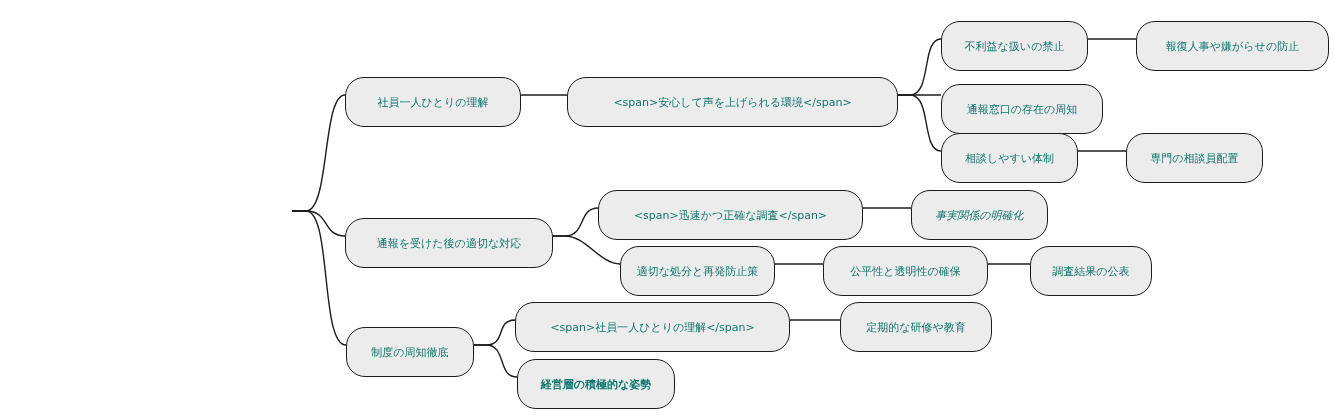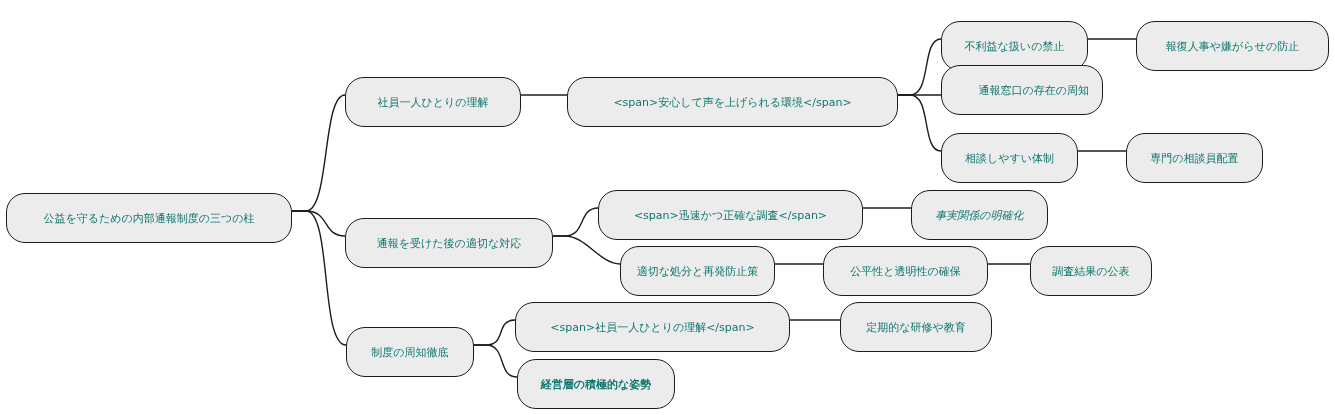--- a/index.html
+++ b/index.html
@@ -77,41 +77,38 @@
 
       <path d="M988,264 L1030,264"></path>
 
       <path d="M474,345 L486,345 C507,345 495,320 515,320 L515,320"></path>
       <path d="M474,345 L486,345 C507,345 497,377 517,377 L517,377"></path>
 
       <path d="M790,320 L840,320"></path>
     </g>
   </svg>
 
-  <div class="node" style="left:6px; top:193px; width:286px;">
-    <span class="node-label">公益を守るための内部通報制度の三つの柱</span>
-  </div>
 
   <div class="node" style="left:345px; top:77px; width:176px;">
     <span class="node-label">社員一人ひとりの理解</span>
   </div>
 
   <div class="node" style="left:567px; top:77px; width:331px;">
     <span class="node-label">&lt;span&gt;安心して声を上げられる環境&lt;/span&gt;</span>
   </div>
 
   <div class="node" style="left:941px; top:21px; width:147px;">
     <span class="node-label">不利益な扱いの禁止</span>
   </div>
 
   <div class="node" style="left:1136px; top:21px; width:193px;">
     <span class="node-label">報復人事や嫌がらせの防止</span>
   </div>
 
-  <div class="node" style="left:941px; top:65px; width:162px;justify-content:flex-end;">
+  <div class="node" style="left:941px; top:84px; width:162px;">
     <span class="node-label">通報窓口の存在の周知</span>
   </div>
 
   <div class="node" style="left:941px; top:133px; width:137px;align-items:center;">
     <span class="node-label">相談しやすい体制</span>
   </div>
 
   <div class="node" style="left:1126px; top:133px; width:137px;">
     <span class="node-label">専門の相談員配置</span>
   </div>

